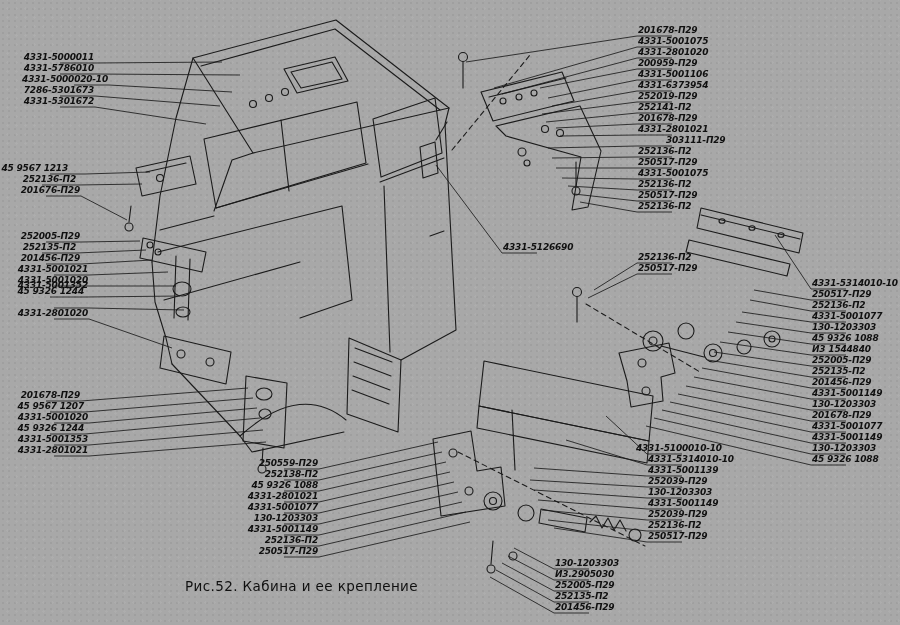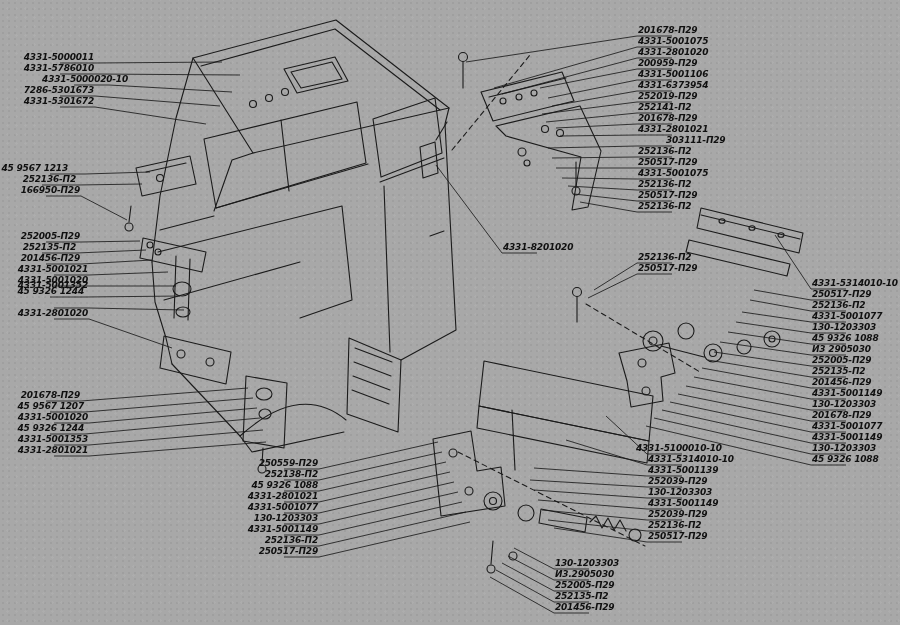--- a/index.html
+++ b/index.html
@@ -256,26 +256,26 @@
         <polyline points="589,580 554,580 508,556"></polyline>
         <polyline points="589,591 554,591 502,563"></polyline>
         <polyline points="589,602 554,602 496,570"></polyline>
         <polyline points="589,613 554,613 490,577"></polyline>
       </g>
   </svg>
 
   <div id="labels">
       <div class="part-label" style="right: 806px; top: 52px;">4331-5000011</div>
       <div class="part-label" style="right: 806px; top: 63px;">4331-5786010</div>
-      <div class="part-label" style="right: 772px; top: 74px;">4331-5000020-10</div>
+      <div class="part-label" style="right: 792px; top: 74px;">4331-5000020-10</div>
       <div class="part-label" style="right: 806px; top: 85px;">7286-5301673</div>
       <div class="part-label" style="right: 806px; top: 96px;">4331-5301672</div>
       <div class="part-label" style="right: 832px; top: 163px;">45 9567 1213</div>
       <div class="part-label" style="right: 824px; top: 174px;">252136-П2</div>
-      <div class="part-label" style="right: 820px; top: 185px;">166950-П29</div>
+      <div class="part-label" style="right: 820px; top: 185px;">201676-П29</div>
       <div class="part-label" style="right: 820px; top: 231px;">252005-П29</div>
       <div class="part-label" style="right: 824px; top: 242px;">252135-П2</div>
       <div class="part-label" style="right: 820px; top: 253px;">201456-П29</div>
       <div class="part-label" style="right: 812px; top: 264px;">4331-5001021</div>
       <div class="part-label" style="right: 812px; top: 275px;">4331-5001020</div>
       <div class="part-label" style="right: 816px; top: 286px;">45 9326 1244</div>
       <div class="part-label" style="right: 812px; top: 280px;">4331-5001352</div>
       <div class="part-label" style="right: 812px; top: 308px;">4331-2801020</div>
       <div class="part-label" style="right: 820px; top: 390px;">201678-П29</div>
       <div class="part-label" style="right: 816px; top: 401px; text-align: center;">45 9567 1207</div>
@@ -293,30 +293,30 @@
       <div class="part-label" style="left: 638px; top: 102px;">252141-П2</div>
       <div class="part-label" style="left: 638px; top: 113px;">201678-П29</div>
       <div class="part-label" style="left: 638px; top: 124px;">4331-2801021</div>
       <div class="part-label" style="left: 666px; top: 135px;">303111-П29</div>
       <div class="part-label" style="left: 638px; top: 146px;">252136-П2</div>
       <div class="part-label" style="left: 638px; top: 157px;">250517-П29</div>
       <div class="part-label" style="left: 638px; top: 168px;">4331-5001075</div>
       <div class="part-label" style="left: 638px; top: 179px;">252136-П2</div>
       <div class="part-label" style="left: 638px; top: 190px;">250517-П29</div>
       <div class="part-label" style="left: 638px; top: 201px;">252136-П2</div>
-      <div class="part-label" style="left: 503px; top: 242px;">4331-8201020</div>
+      <div class="part-label" style="left: 503px; top: 242px;">4331-5126690</div>
       <div class="part-label" style="left: 638px; top: 252px;">252136-П2</div>
       <div class="part-label" style="left: 638px; top: 263px;">250517-П29</div>
       <div class="part-label" style="left: 812px; top: 278px;">4331-5314010-10</div>
       <div class="part-label" style="left: 812px; top: 289px;">250517-П29</div>
       <div class="part-label" style="left: 812px; top: 300px;">252136-П2</div>
       <div class="part-label" style="left: 812px; top: 311px;">4331-5001077</div>
       <div class="part-label" style="left: 812px; top: 322px;">130-1203303</div>
       <div class="part-label" style="left: 812px; top: 333px;">45 9326 1088</div>
-      <div class="part-label" style="left: 812px; top: 344px;">И3 2905030</div>
+      <div class="part-label" style="left: 812px; top: 344px;">И3 1544840</div>
       <div class="part-label" style="left: 812px; top: 355px;">252005-П29</div>
       <div class="part-label" style="left: 812px; top: 366px;">252135-П2</div>
       <div class="part-label" style="left: 812px; top: 377px;">201456-П29</div>
       <div class="part-label" style="left: 812px; top: 388px;">4331-5001149</div>
       <div class="part-label" style="left: 812px; top: 399px;">130-1203303</div>
       <div class="part-label" style="left: 812px; top: 410px;">201678-П29</div>
       <div class="part-label" style="left: 812px; top: 421px;">4331-5001077</div>
       <div class="part-label" style="left: 812px; top: 432px;">4331-5001149</div>
       <div class="part-label" style="left: 812px; top: 443px;">130-1203303</div>
       <div class="part-label" style="left: 812px; top: 454px;">45 9326 1088</div>
@@ -338,13 +338,14 @@
       <div class="part-label" style="left: 648px; top: 509px;">252039-П29</div>
       <div class="part-label" style="left: 648px; top: 520px;">252136-П2</div>
       <div class="part-label" style="left: 648px; top: 531px;">250517-П29</div>
       <div class="part-label" style="left: 555px; top: 558px;">130-1203303</div>
       <div class="part-label" style="left: 555px; top: 569px;">И3.2905030</div>
       <div class="part-label" style="left: 555px; top: 580px;">252005-П29</div>
       <div class="part-label" style="left: 555px; top: 591px;">252135-П2</div>
       <div class="part-label" style="left: 555px; top: 602px;">201456-П29</div>
     </div>
 
+  <div class="caption">Рис.52. Кабина и ее крепление</div>
 </div>
 
 </body></html>

